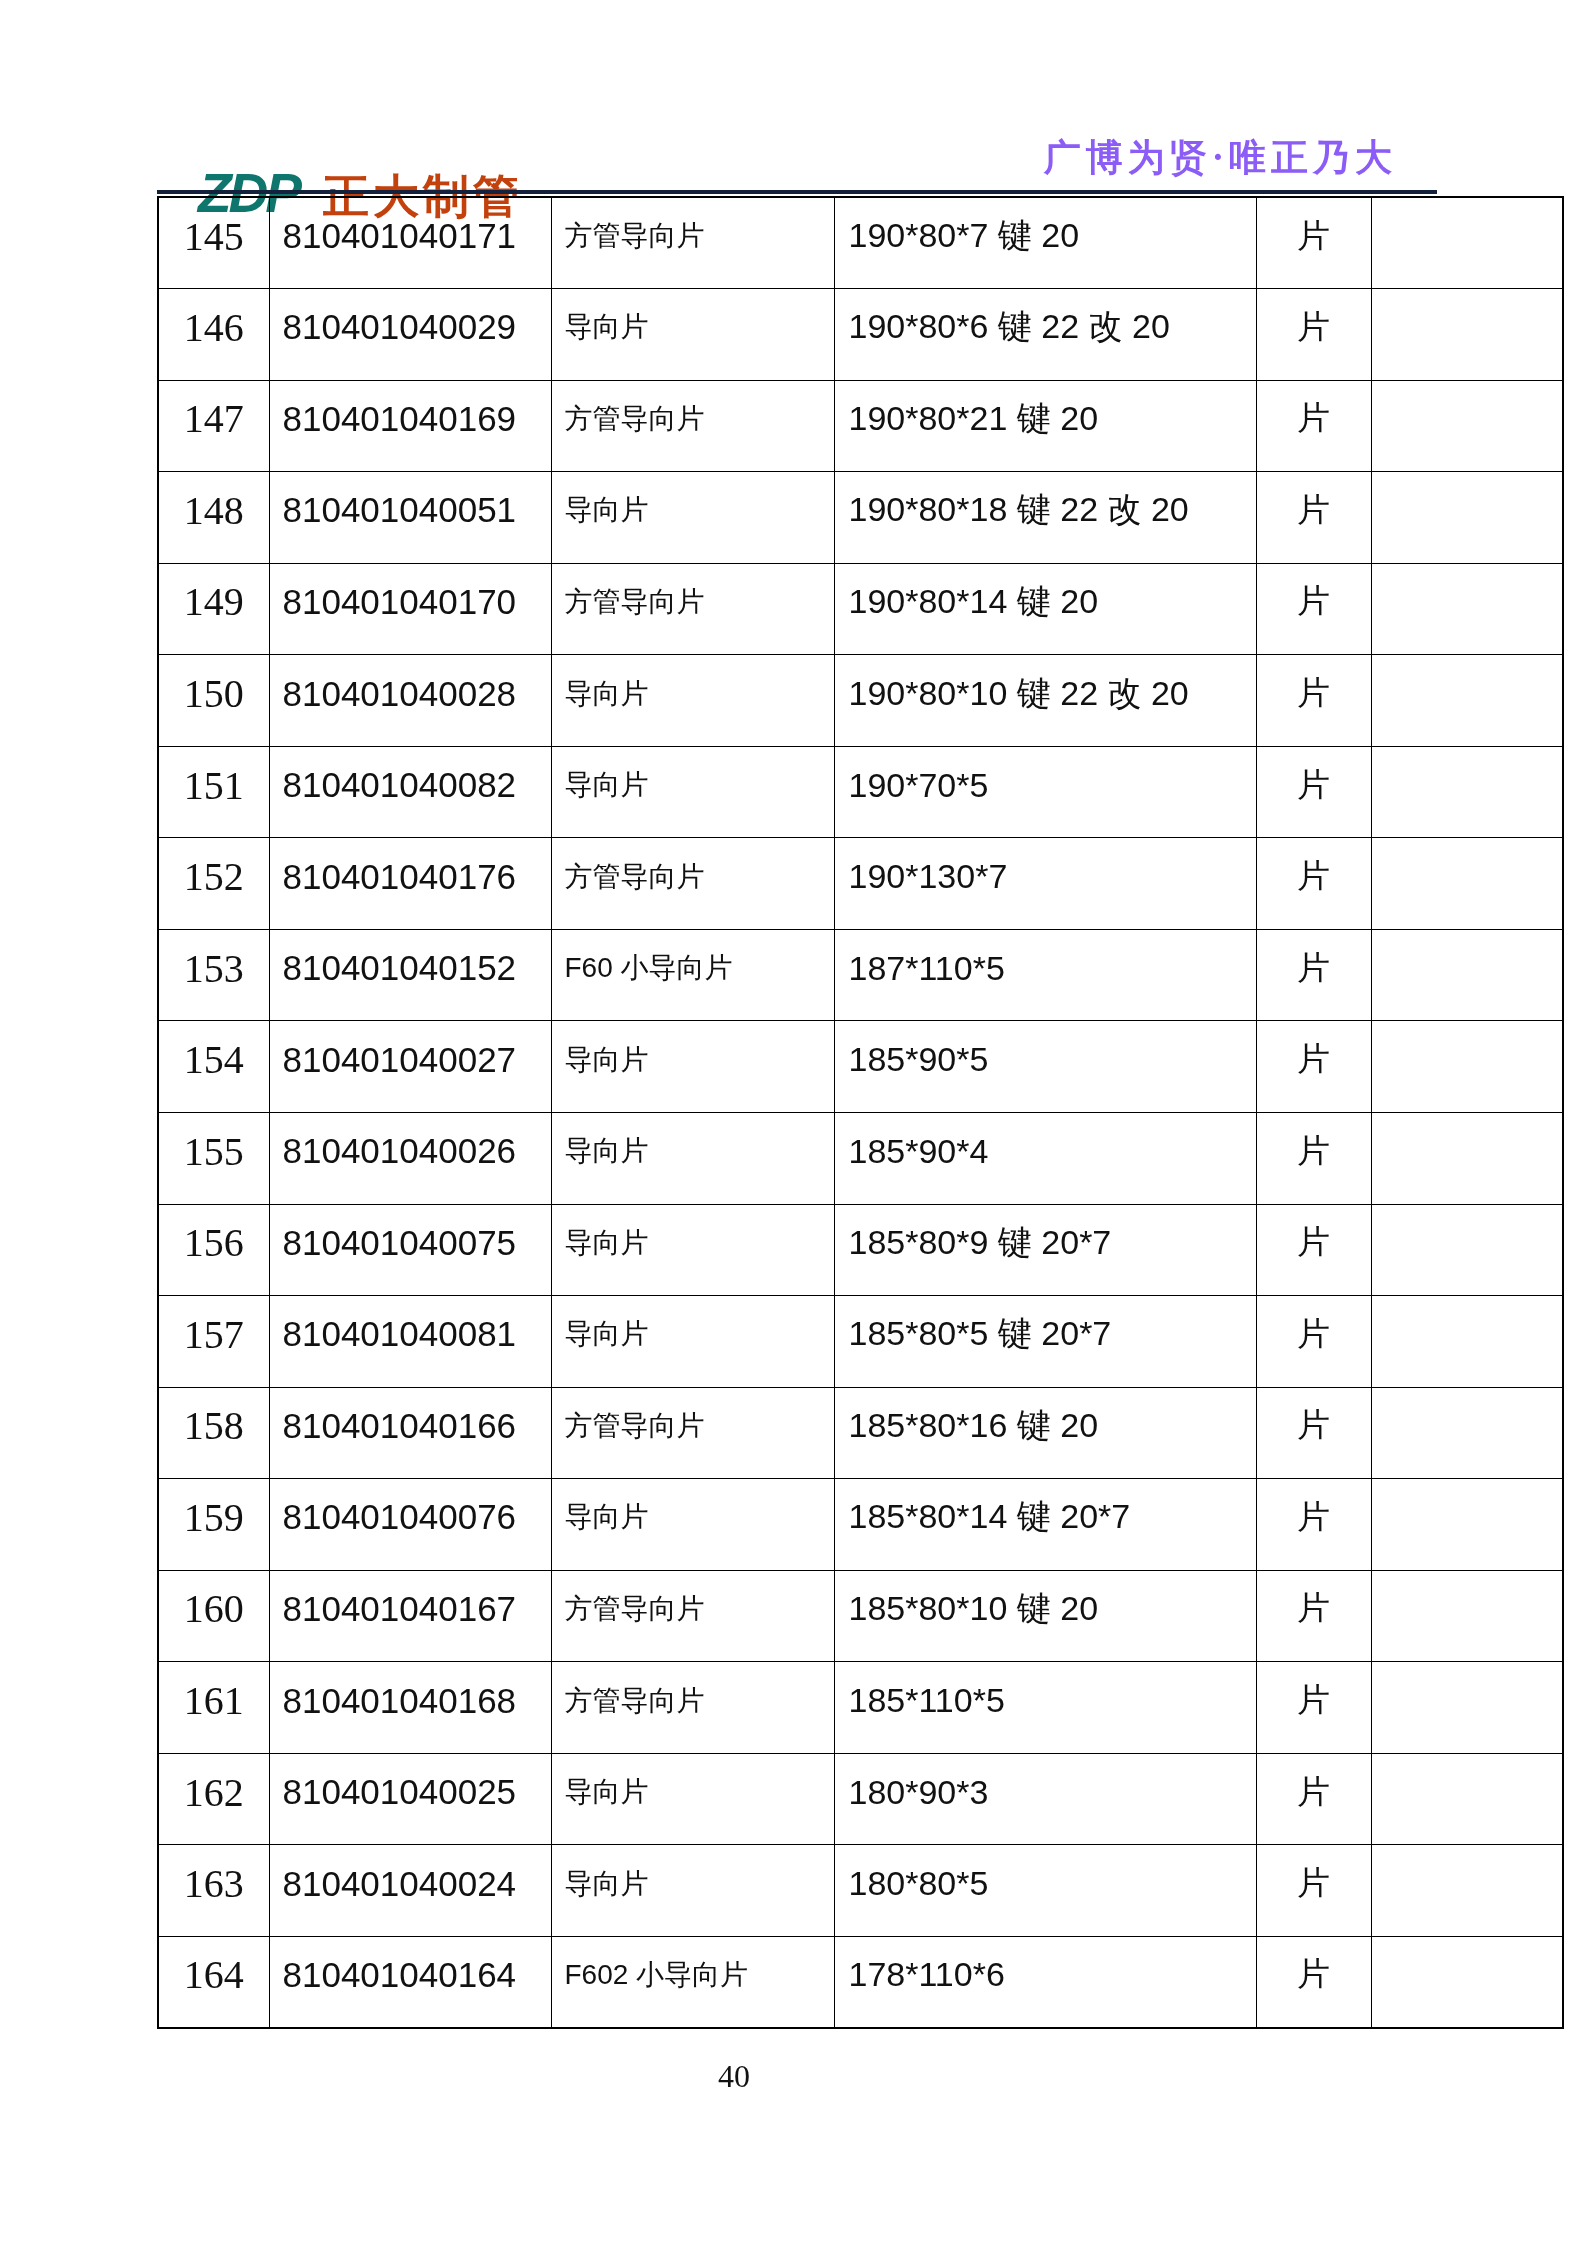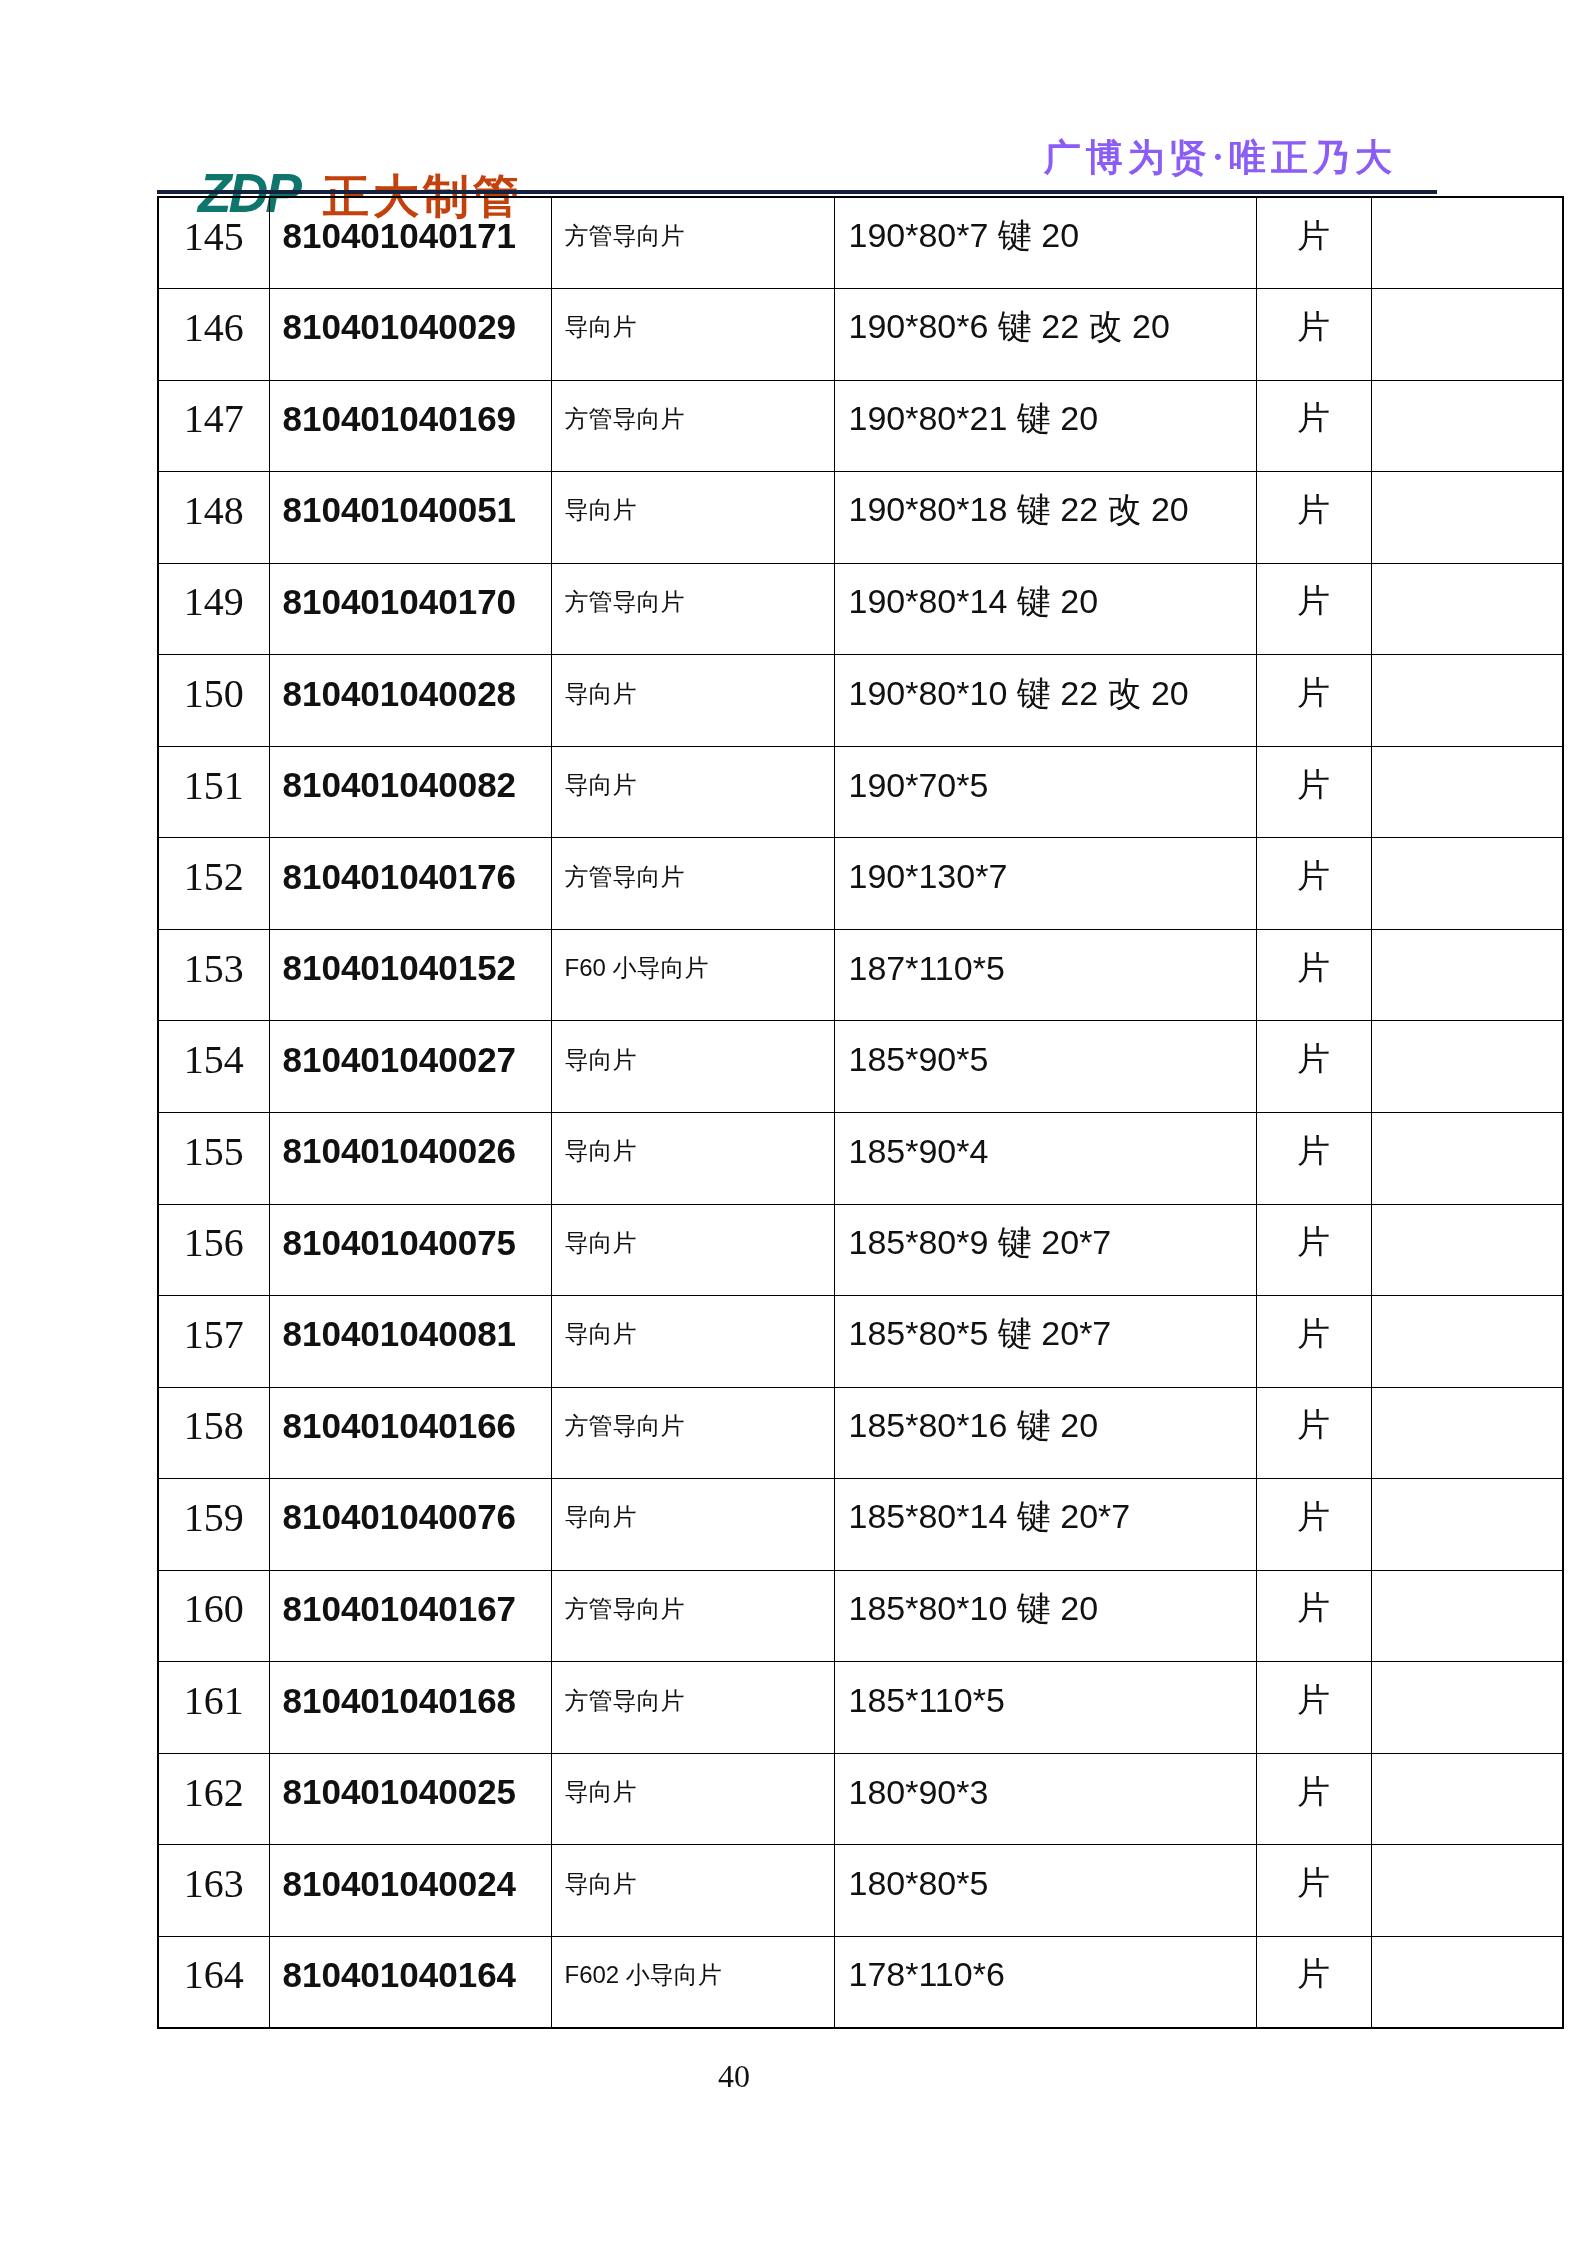--- a/index.html
+++ b/index.html
@@ -39,22 +39,22 @@
     border:1px solid #000;
     vertical-align:middle;
     padding:0 0 14px 0;
     overflow:hidden;white-space:nowrap;
   }
   .parts-table tr{height:91.55px;}
   .cell-num{
     font-family:"Liberation Serif","DejaVu Serif",serif;
     font-size:40px;text-align:center;
   }
-  .cell-code{font-size:35px;font-weight:700;padding-left:13px !important;}
-  .cell-name{font-size:24px;padding-left:13px !important;}
+  .cell-code{font-size:35px;font-weight:400;padding-left:13px !important;}
+  .cell-name{font-size:28px;padding-left:13px !important;}
   .cell-spec{font-size:34px;padding-left:14px !important;}
   .cell-unit{
     font-family:"Liberation Serif","DejaVu Serif",serif;
     font-size:33px;text-align:center;
   }
 
   
   .page-number{
     position:absolute;top:2058px;left:0;width:1468px;text-align:center;
     font-family:"Liberation Serif","DejaVu Serif",serif;font-size:32px;

